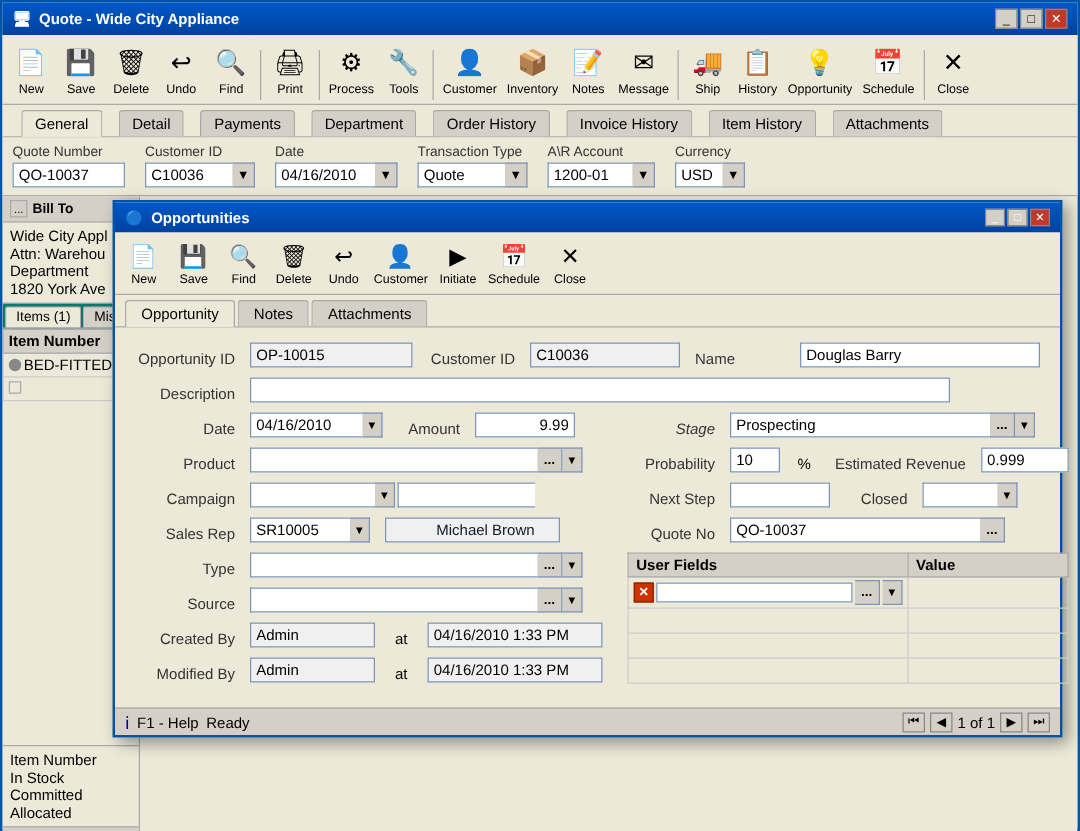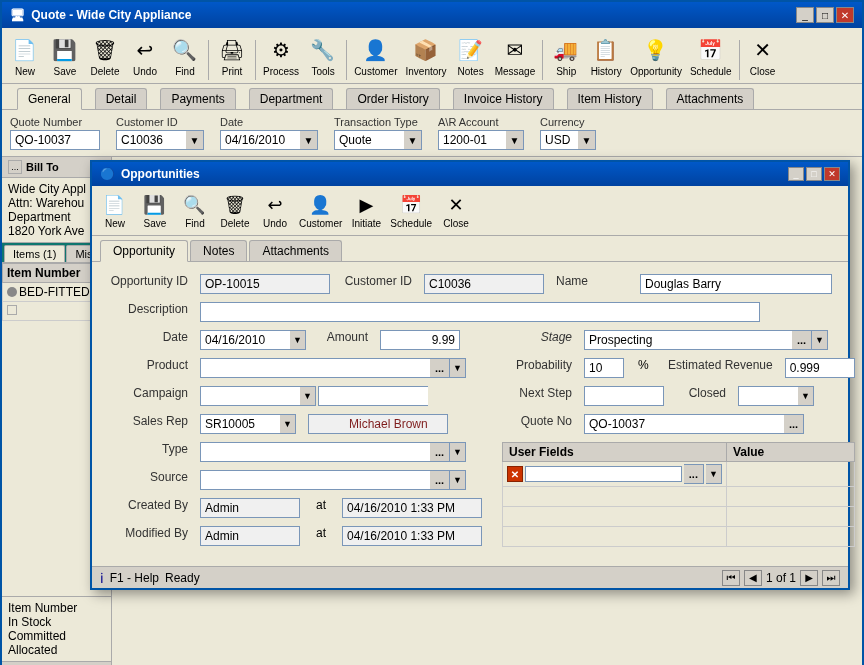--- a/index.html
+++ b/index.html
@@ -310,21 +310,21 @@
       margin-bottom: -1px;
       z-index: 1;
     }
 
     
     .dialog-form {
       padding: 12px 16px;
     }
     .dlg-row {
       display: flex;
-      align-items: flex-start;
+      align-items: flex-end;
       gap: 12px;
       margin-bottom: 8px;
     }
     .dlg-label {
       color: #333;
       font-size: 12px;
       min-width: 80px;
       text-align: right;
     }
     .dlg-input {
@@ -758,21 +758,21 @@
             </div>
           </div>
         </div>
 
         <div class="dlg-row">
           <div class="dlg-label">Sales Rep</div>
           <div class="dlg-input-with-btn">
             <input class="dlg-input" style="width: 80px; border-right: none;" value="SR10005">
             <div class="dlg-dropdown-btn">▼</div>
           </div>
-          <input class="dlg-input" style="width: 140px; background: rgb(240, 240, 240); color: #7f1d1d; padding-left: 40px;" value="Michael Brown" readonly="">
+          <input class="dlg-input" style="width: 140px; background: rgb(240, 240, 240); color: #0f172a; padding-left: 40px;" value="Michael Brown" readonly="">
         </div>
 
         <div class="dlg-row">
           <div class="dlg-label">Type</div>
           <div class="dlg-input-with-btn">
             <input class="dlg-input" style="width: 230px; border-right: none;" value="">
             <div class="dlg-ellipsis-btn">...</div>
             <div class="dlg-dropdown-btn">▼</div>
           </div>
         </div>

